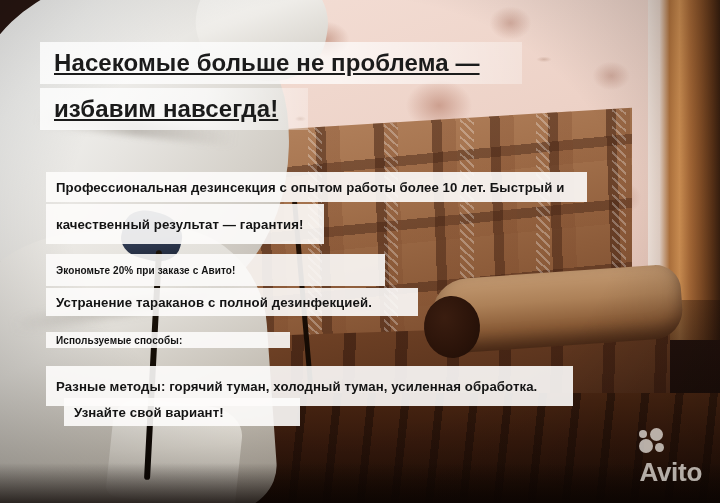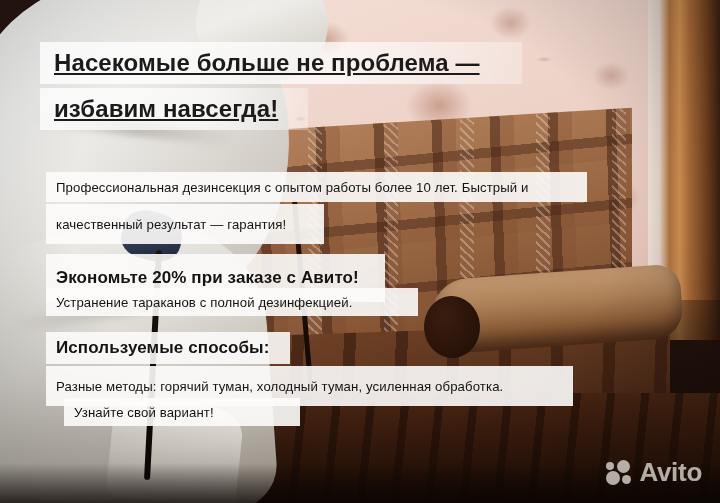--- a/index.html
+++ b/index.html
@@ -218,29 +218,29 @@
     font-size: 24px;
     font-weight: bold;
     background: linear-gradient(90deg,
       rgba(255,255,255,.80) 0%, rgba(255,255,255,.72) 62%, rgba(255,255,255,.30) 100%);
     color: #1b1b1b;
     padding: 0 14px;
     text-decoration: underline;
   }
   .band.body {
     font-size: 13.2px;
-    font-weight: normal;
+    font-weight: bold;
     background: rgba(253,252,251,.90);
     padding: 0 10px;
   }
   .band.body-lead {
-    font-size: 17px;
+    font-size: 10px;
     font-weight: bold;
     background: rgba(252,251,250,.90);
-    padding: 8px 10px;
+    padding: 0 10px;
   }
 
   #title-line-1 { left: 40px;  top: 42px;  width: 454px; height: 42px; }
   #title-line-2 { left: 40px;  top: 88px;  width: 240px; height: 42px; }
 
   #body-line-1  { left: 46px;  top: 172px; width: 521px; height: 30px; }
   #body-line-2  { left: 46px;  top: 204px; width: 258px; height: 40px; }
 
   #offer-line   { left: 46px;  top: 254px; width: 319px; height: 32px; }
   #offer-sub    { left: 46px;  top: 288px; width: 352px; height: 28px; }
@@ -248,23 +248,24 @@
   #methods-head { left: 46px;  top: 332px; width: 224px; height: 16px; }
   #methods-line { left: 46px;  top: 366px; width: 507px; height: 40px; }
   #methods-cta  { left: 46px;  top: 398px; width: 216px; height: 28px; margin-left: 18px; }
 
   
   #avito-watermark {
     position: absolute;
     right: 18px;
     bottom: 18px;
     display: flex;
-    align-items: center;
+    align-items: flex-start;
     gap: 6px;
     opacity: .72;
+    flex-direction: column;
   }
   #avito-mark {
     position: relative;
     width: 27px;
     height: 25px;
     flex: none;
   }
   #avito-mark i {
     position: absolute;
     display: block;

